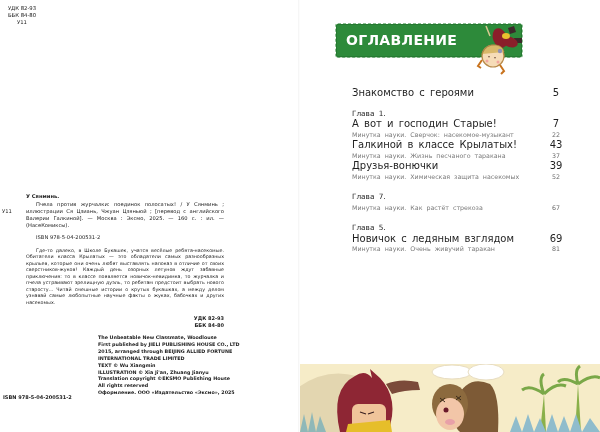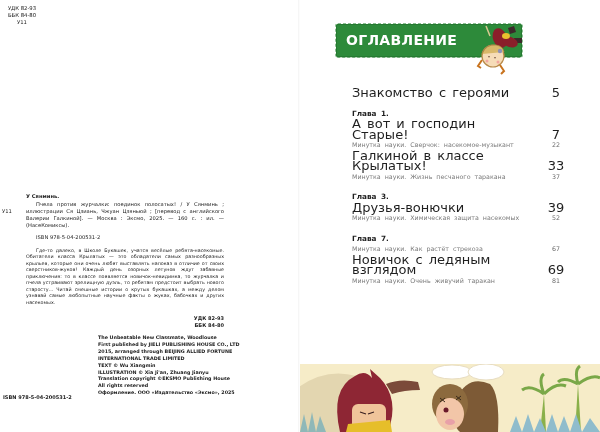--- a/index.html
+++ b/index.html
@@ -29,24 +29,24 @@
 
     
     .toc-banner { position: absolute; left: 36px; top: 24px; width: 186px; height: 33px; background: #2d8a3a;
       border-radius: 2px; box-shadow: inset 0 0 0 1px #257a31, 0 1px 0 #c8d9c9; }
     .toc-banner::before { content: ""; position: absolute; inset: -1px; border: 1px dashed rgba(45,138,58,0.55); border-radius: 3px; }
     .toc-title { position: absolute; left: 10px; top: 8px; font-family: "DejaVu Sans", sans-serif; font-weight: bold;
       font-size: 14px; letter-spacing: 0.3px; color: #ffffff; }
     .mascot { position: absolute; left: 134px; top: 0px; width: 52px; height: 52px; }
 
     .toc { position: absolute; left: 52px; top: 88px; width: 214px; }
-    .toc-entry { position: relative; font-size: 13px; line-height: 10.5px; color: #1f1f1f; }
+    .toc-entry { position: relative; font-size: 10px; line-height: 10.5px; color: #1f1f1f; }
     .toc-entry .title { display: block; padding-right: 30px; word-spacing: 2px; }
     .toc-entry .pg { position: absolute; right: 0; bottom: 0; width: 20px; text-align: center; }
-    .toc-chapter { font-size: 7.3px; line-height: 10.5px; color: #1f1f1f; margin-top: 10px; word-spacing: 2px; font-weight: bold; }
+    .toc-chapter { font-size: 7.3px; line-height: 10.5px; color: #1f1f1f; margin-top: 10px; word-spacing: 2px; }
     .toc-science { position: relative; font-size: 6.3px; line-height: 10.5px; color: #7a7a7a; word-spacing: 2px; }
     .toc-science .pg { position: absolute; right: 0; top: 0; width: 20px; text-align: center; color: #6a6a6a; }
     .toc-entry.intro { margin-bottom: 0; }
 
     .illustration { position: absolute; left: 0; top: 364px; width: 300px; height: 68px; overflow: hidden; }
   </style>
 </head>
 <body>
 
 <div class="page page-left">
@@ -126,49 +126,49 @@
       </div>
       <div class="toc-science">
         <span>Минутка науки. Сверчок: насекомое-музыкант</span>
         <span class="pg">22</span>
       </div>
     </div>
 
     <div>
       <div class="toc-entry">
         <span class="title">Галкиной в классе Крылатых!</span>
-        <span class="pg">33</span>
+        <span class="pg">43</span>
       </div>
       <div class="toc-science">
         <span>Минутка науки. Жизнь песчаного таракана</span>
         <span class="pg">37</span>
       </div>
     </div>
 
     <div>
-      <div class="toc-chapter">Глава 3.</div>
       <div class="toc-entry">
         <span class="title">Друзья-вонючки</span>
         <span class="pg">39</span>
       </div>
       <div class="toc-science">
         <span>Минутка науки. Химическая защита насекомых</span>
         <span class="pg">52</span>
       </div>
     </div>
 
     <div>
       <div class="toc-chapter">Глава 7.</div>
       <div class="toc-science">
         <span>Минутка науки. Как растёт стрекоза</span>
         <span class="pg">67</span>
       </div>
     </div>
 
     <div>
+      <div class="toc-chapter">Глава 5.</div>
       <div class="toc-entry">
         <span class="title">Новичок с ледяным взглядом</span>
         <span class="pg">69</span>
       </div>
       <div class="toc-science">
         <span>Минутка науки. Очень живучий таракан</span>
         <span class="pg">81</span>
       </div>
     </div>
   </div>

